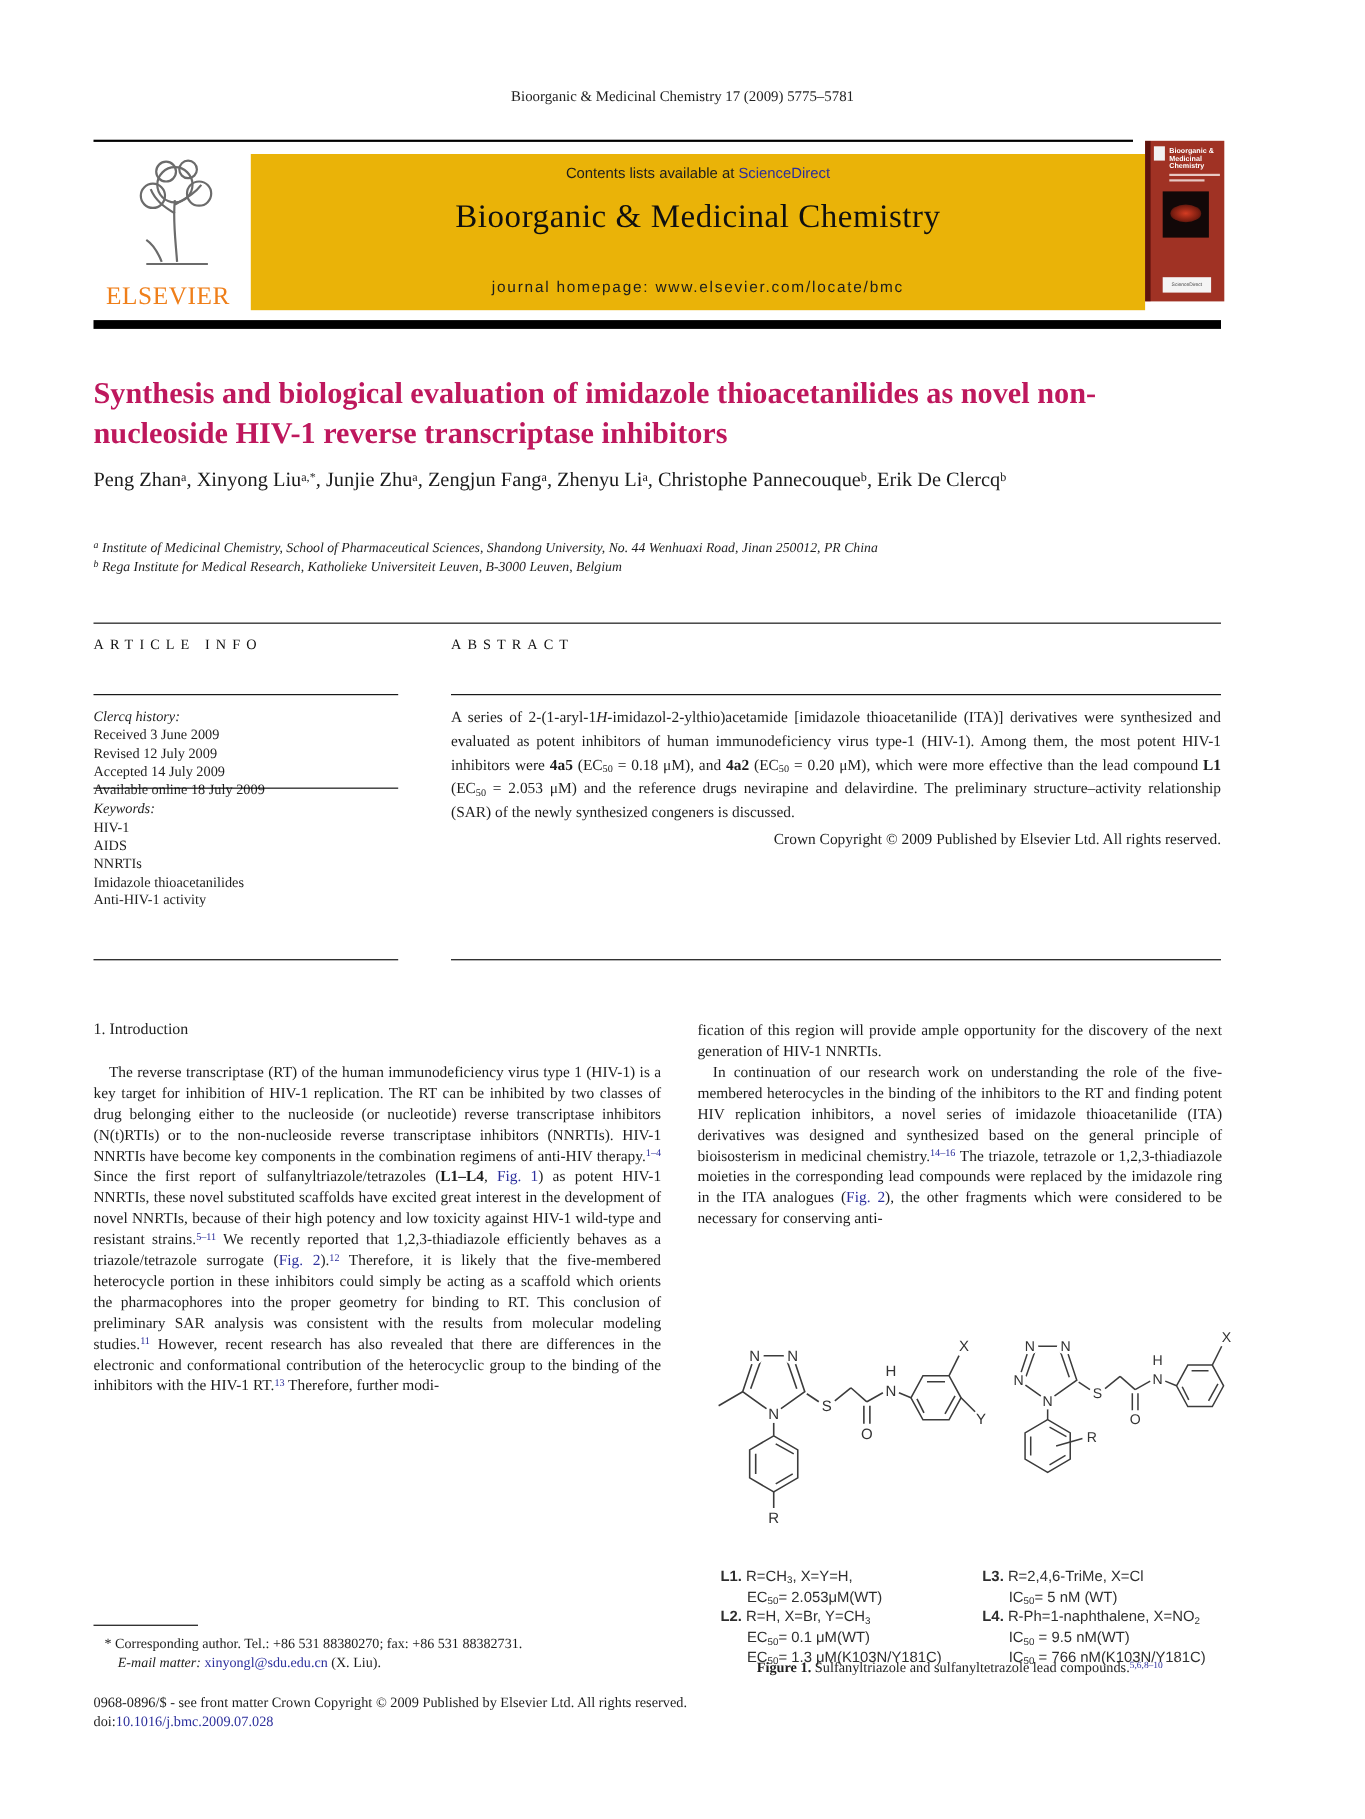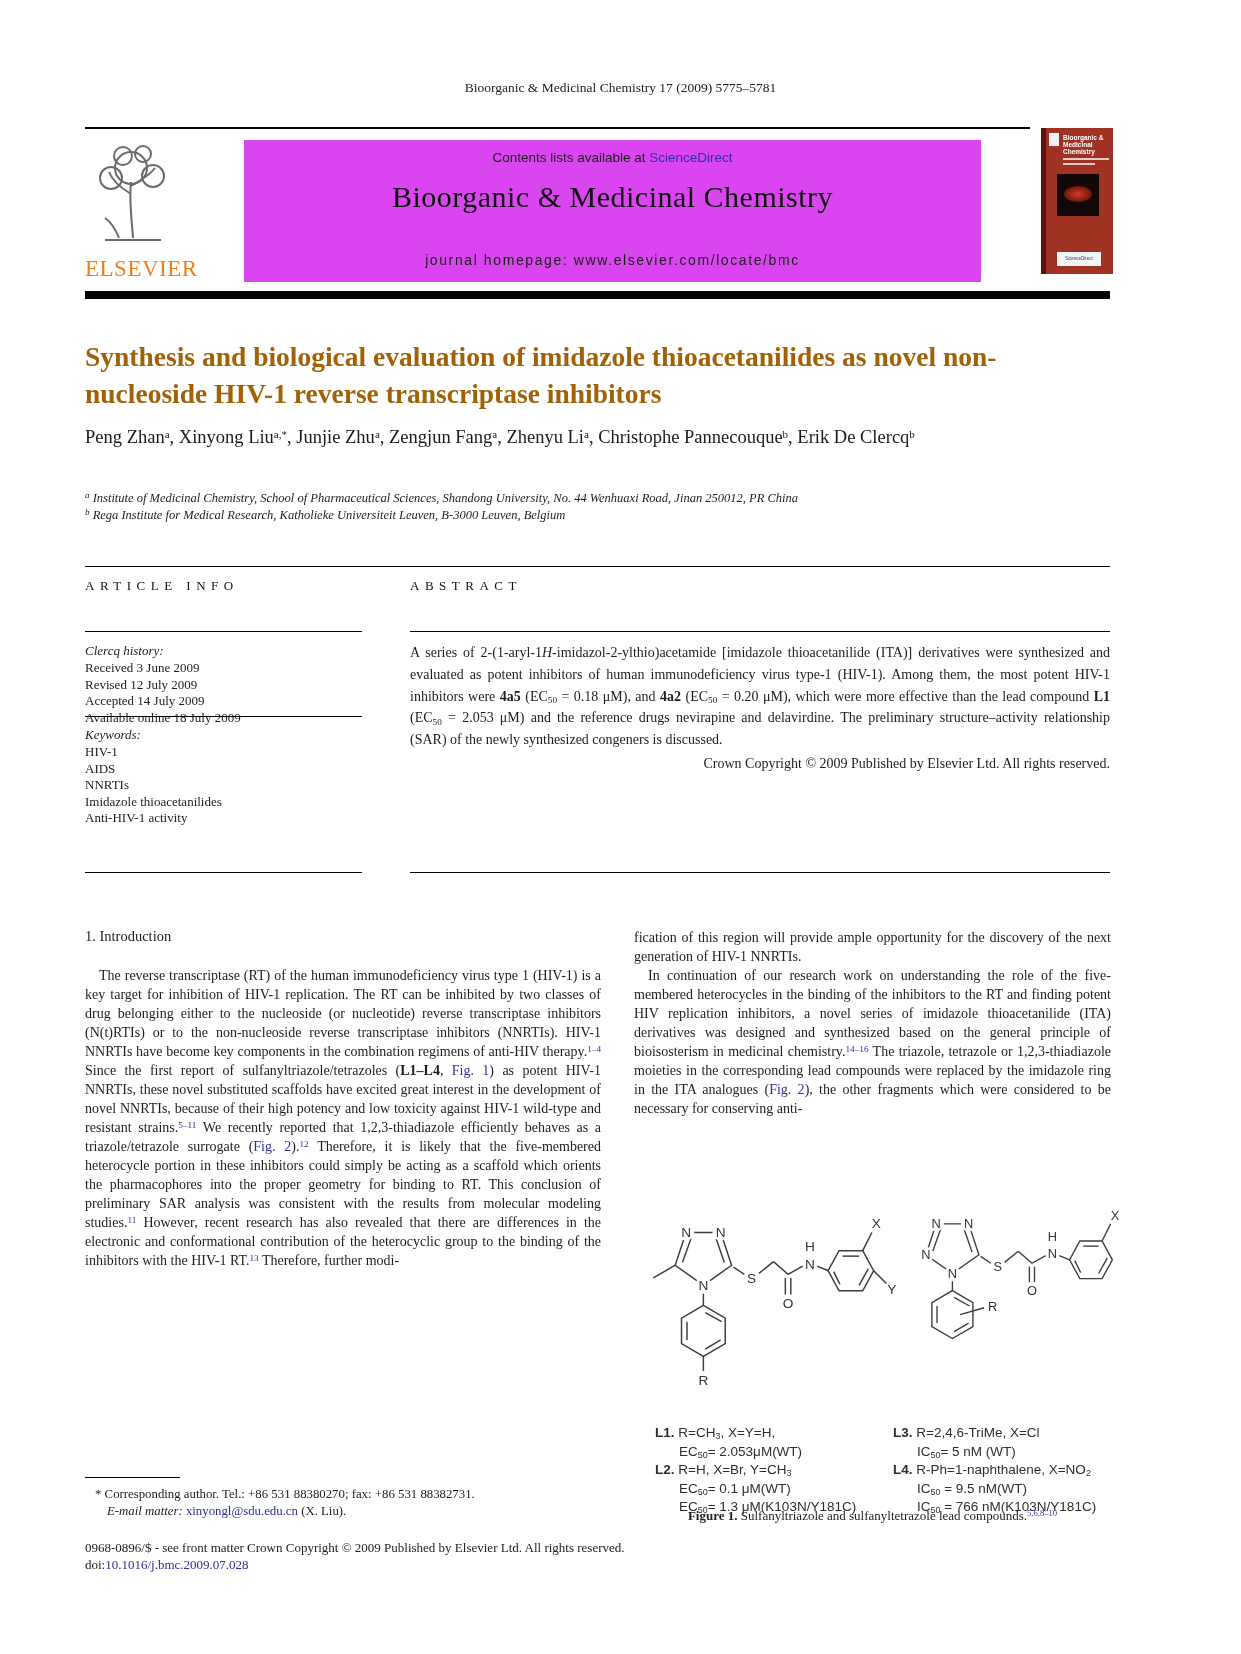--- a/index.html
+++ b/index.html
@@ -8,48 +8,48 @@
   .abs{position:absolute;}
   .i{font-style:italic;}
   .b{font-weight:bold;}
   .lnk{color:#2c2f9c;}
   sup{font-size:0.66em;line-height:0;position:relative;vertical-align:baseline;top:-0.48em;}
   sub{font-size:0.66em;line-height:0;position:relative;vertical-align:baseline;bottom:-0.28em;}
 
   
   .cite{top:80px;left:0;width:100%;text-align:center;font-size:13.5px;color:#222;}
   .rule{background:#000;height:2px;}
-  .banner{left:244px;top:140px;width:737px;height:142px;background:#d946ef;}
+  .banner{left:228px;top:140px;width:813px;height:142px;background:#eab308;}
   .contents-line{position:absolute;top:10px;left:0;width:100%;text-align:center;
                  font-family:"Liberation Sans",sans-serif;font-size:13.5px;color:#1c1c1c;}
   .jtitle{position:absolute;top:40px;left:0;width:100%;text-align:center;
           font-size:30px;color:#101010;letter-spacing:0.5px;}
   .homepage{position:absolute;bottom:14px;left:0;width:100%;text-align:center;
             font-family:"Liberation Sans",sans-serif;font-size:14px;letter-spacing:1.6px;color:#1c1c1c;}
-  .elsevier{left:85px;top:142px;width:124px;height:140px;text-align:left;text-decoration:underline;}
+  .elsevier{left:85px;top:142px;width:124px;height:140px;text-align:right;text-decoration:underline;}
   .elsword{position:absolute;bottom:0;left:0;width:100%;font-size:23px;color:#ef7f1a;
            letter-spacing:0.5px;font-family:"Liberation Serif",serif;}
   .cover{left:1041px;top:128px;width:72px;height:146px;background:#a03224;overflow:hidden;}
   .cover-spine{position:absolute;left:0;top:0;width:5px;height:100%;background:#5f130e;}
   .cover-logo-box{position:absolute;left:8px;top:5px;width:10px;height:13px;background:#f2f2f2;}
   .cover-titlebox{position:absolute;left:22px;top:6px;width:46px;}
   .cover-title{color:#ffffff;font-family:"Liberation Sans",sans-serif;font-weight:bold;
                font-size:6.5px;line-height:7px;}
   .cover-subline{margin-top:3px;height:2px;background:#e8c9c4;}
   .cover-subline.short{width:70%;}
   .cover-art{position:absolute;left:16px;top:46px;width:42px;height:42px;background:#120808;}
   .blob{position:absolute;left:7px;top:12px;width:28px;height:16px;border-radius:50%;
         background:radial-gradient(ellipse at center,#d43b22 0%,#7a1d10 60%,#120808 100%);}
   .cover-sd{position:absolute;left:16px;bottom:8px;width:44px;height:14px;background:#f4f4f4;
             color:#444;font-family:"Liberation Sans",sans-serif;font-size:4.5px;line-height:14px;text-align:center;}
   .blackbar{left:85px;top:291px;width:1025px;height:8px;background:#000;}
 
   
   .title{left:85px;top:338px;width:965px;margin:0;font-size:27.5px;line-height:37px;
-         font-weight:bold;color:#a16207;}
+         font-weight:bold;color:#be185d;}
   .authors{left:85px;top:424px;width:950px;font-size:18.5px;line-height:26px;color:#1a1a1a;}
   .authors sup{font-size:11px;}
   .affils{left:85px;top:490px;width:1000px;font-size:12.5px;line-height:17px;font-style:italic;}
   .affils sup{font-size:9px;}
 
   
   .secrule{left:85px;top:566px;width:1025px;height:1.4px;background:#000;}
   .infohead,.abshead{font-size:13px;letter-spacing:5.5px;color:#111;}
   .infohead{left:85px;top:578px;}
   .abshead{left:410px;top:578px;}

